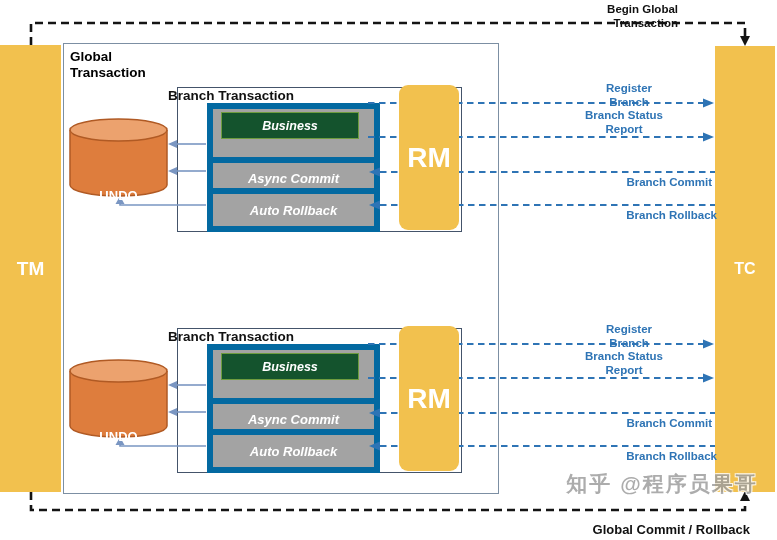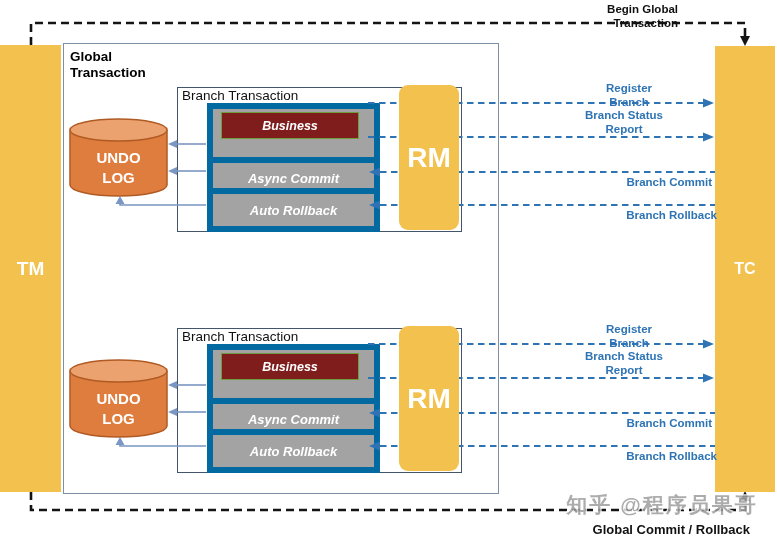--- a/index.html
+++ b/index.html
@@ -11,41 +11,41 @@
        color:#fff;font-weight:bold;z-index:4;}
   #tm-bar{left:0;top:45px;width:61px;height:447px;font-size:19px;}
   #tc-bar{left:715px;top:46px;width:60px;height:446px;font-size:16px;}
   .rm-box{width:60px;height:145px;font-size:28px;border-radius:9px;}
   
   #global-box{left:63px;top:43px;width:434px;height:449px;border:1.5px solid #7C8FA3;
               background:#fff;z-index:1;}
   .global-title{left:70px;top:49px;width:110px;font-size:13.5px;font-weight:bold;color:#000000;
                 line-height:1.2;z-index:2;}
   .branch-box{left:177px;width:283px;height:143px;border:1.6px solid #44546A;background:#fff;z-index:2;}
-  .branch-title{left:182px;width:200px;font-size:13.5px;font-weight:normal;color:#111;z-index:2;}
+  .branch-title{left:168px;width:200px;font-size:13.5px;font-weight:bold;color:#111;z-index:2;}
   .gray-box{left:207px;width:161px;background:#A3A3A3;border:6px solid #0369a1;z-index:2;
             display:flex;align-items:center;justify-content:center;color:#fff;
             font-style:italic;font-weight:600;font-size:13px;}
   .biz-wrap{height:49px;}
-  .green-box{left:221px;width:136px;height:25px;background:#7f1d1d;border:1.5px solid #6E9C3F;z-index:2;
+  .green-box{left:221px;width:136px;height:25px;background:#14532d;border:1.5px solid #6E9C3F;z-index:2;
              display:flex;align-items:center;justify-content:center;color:#fff;
              font-style:italic;font-weight:600;font-size:12.5px;}
   .async-box{height:31px;}
   .auto-box{height:32px;}
   
   .msg{position:absolute;color:#2E74B5;font-weight:bold;font-size:11.5px;line-height:1.18;
        text-align:center;z-index:5;}
   .msg.right{text-align:right;}
   .flow-label{position:absolute;color:#111;font-weight:bold;font-size:11.5px;line-height:1.2;
               text-align:right;z-index:5;}
   #global-end-label{left:560px;top:522px;width:190px;font-size:13px;}
   #begin-label{left:572px;top:3px;width:106px;}
-  .undo-text{position:absolute;width:61px;color:#fff;font-weight:bold;font-size:15px;line-height:1.3;
-             text-align:center;z-index:4;}
-  #watermark{left:548px;top:491px;width:228px;font-size:21px;font-weight:bold;letter-spacing:2px;
+  .undo-text{position:absolute;width:61px;color:#fff;font-weight:bold;font-size:13px;line-height:1.3;
+             text-align:center;z-index:4;margin-top:40px;}
+  #watermark{left:548px;top:470px;width:228px;font-size:21px;font-weight:bold;letter-spacing:2px;
              color:#9e9e9e;opacity:.85;text-align:center;z-index:6;
              text-shadow:-1px -1px 0 #fff,1px -1px 0 #fff,-1px 1px 0 #fff,1px 1px 0 #fff;}
   #line-layer{position:absolute;left:0;top:0;width:777px;height:540px;z-index:3;pointer-events:none;}
 </style>
 </head>
 <body>
 
 <div id="canvas">
 
   <div id="global-box" class="abs"></div>

